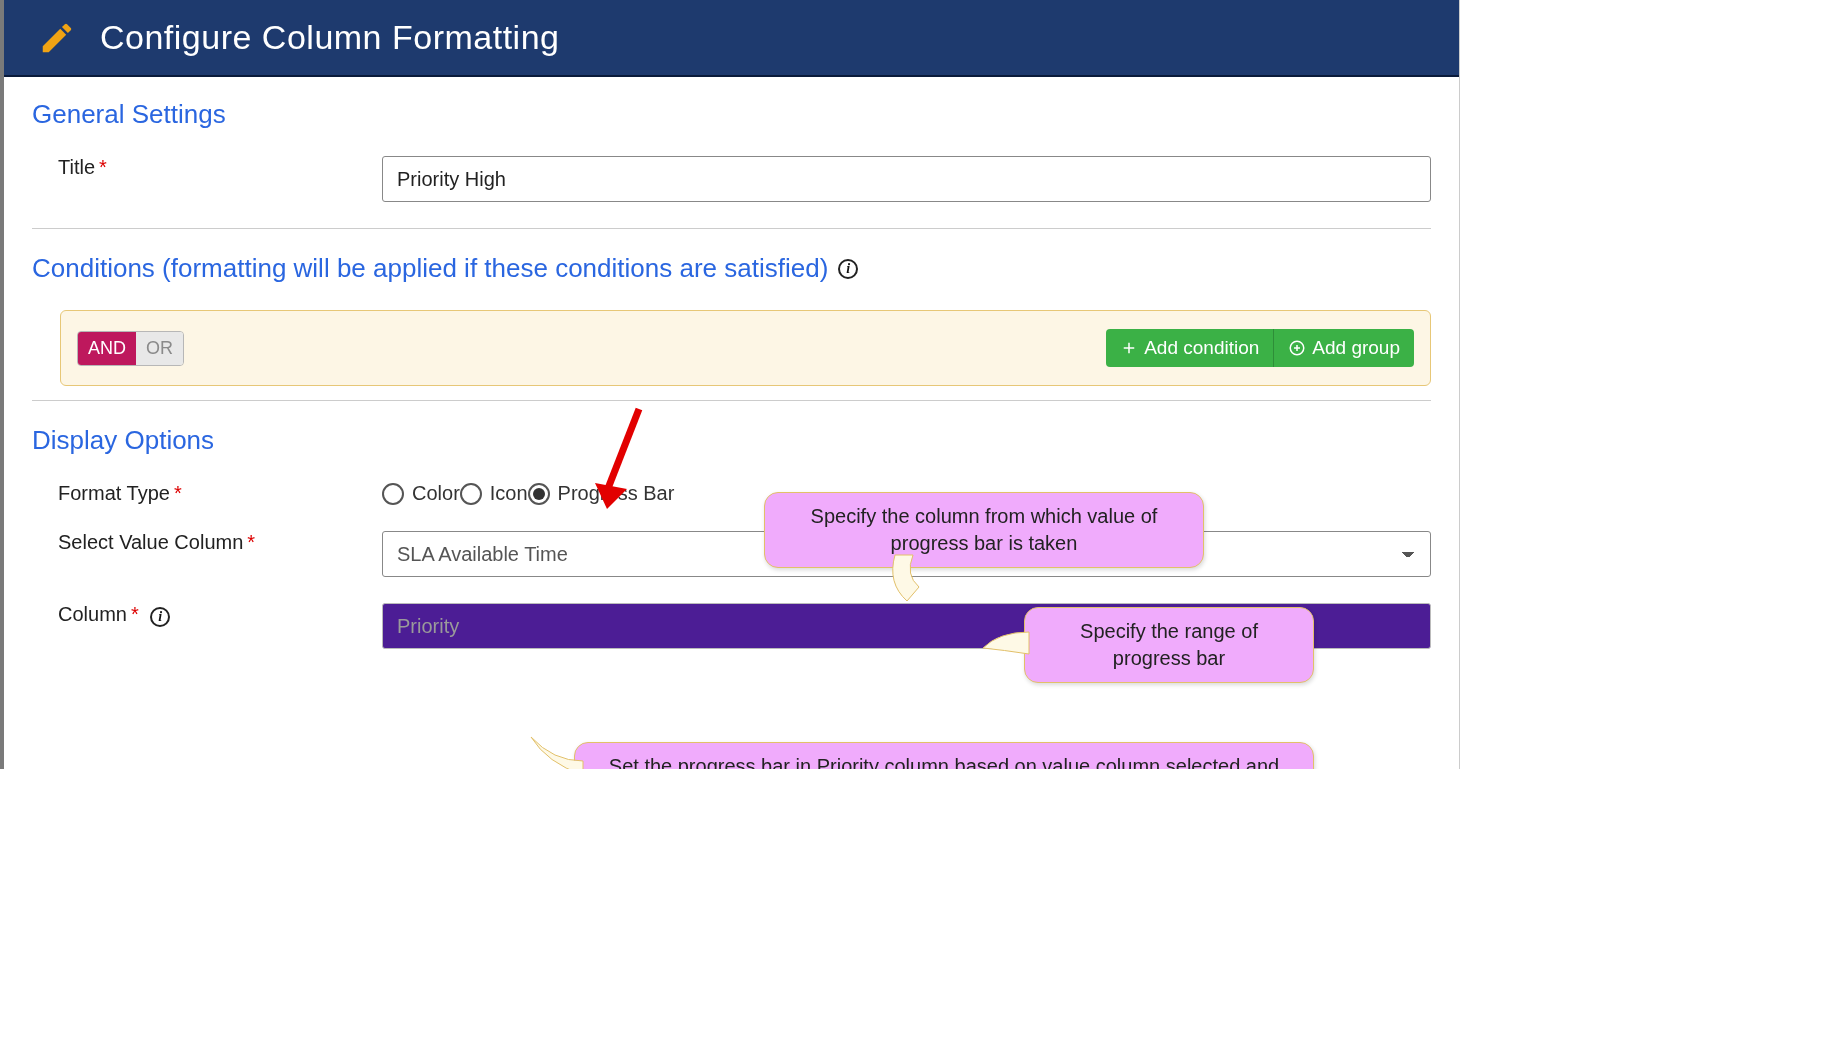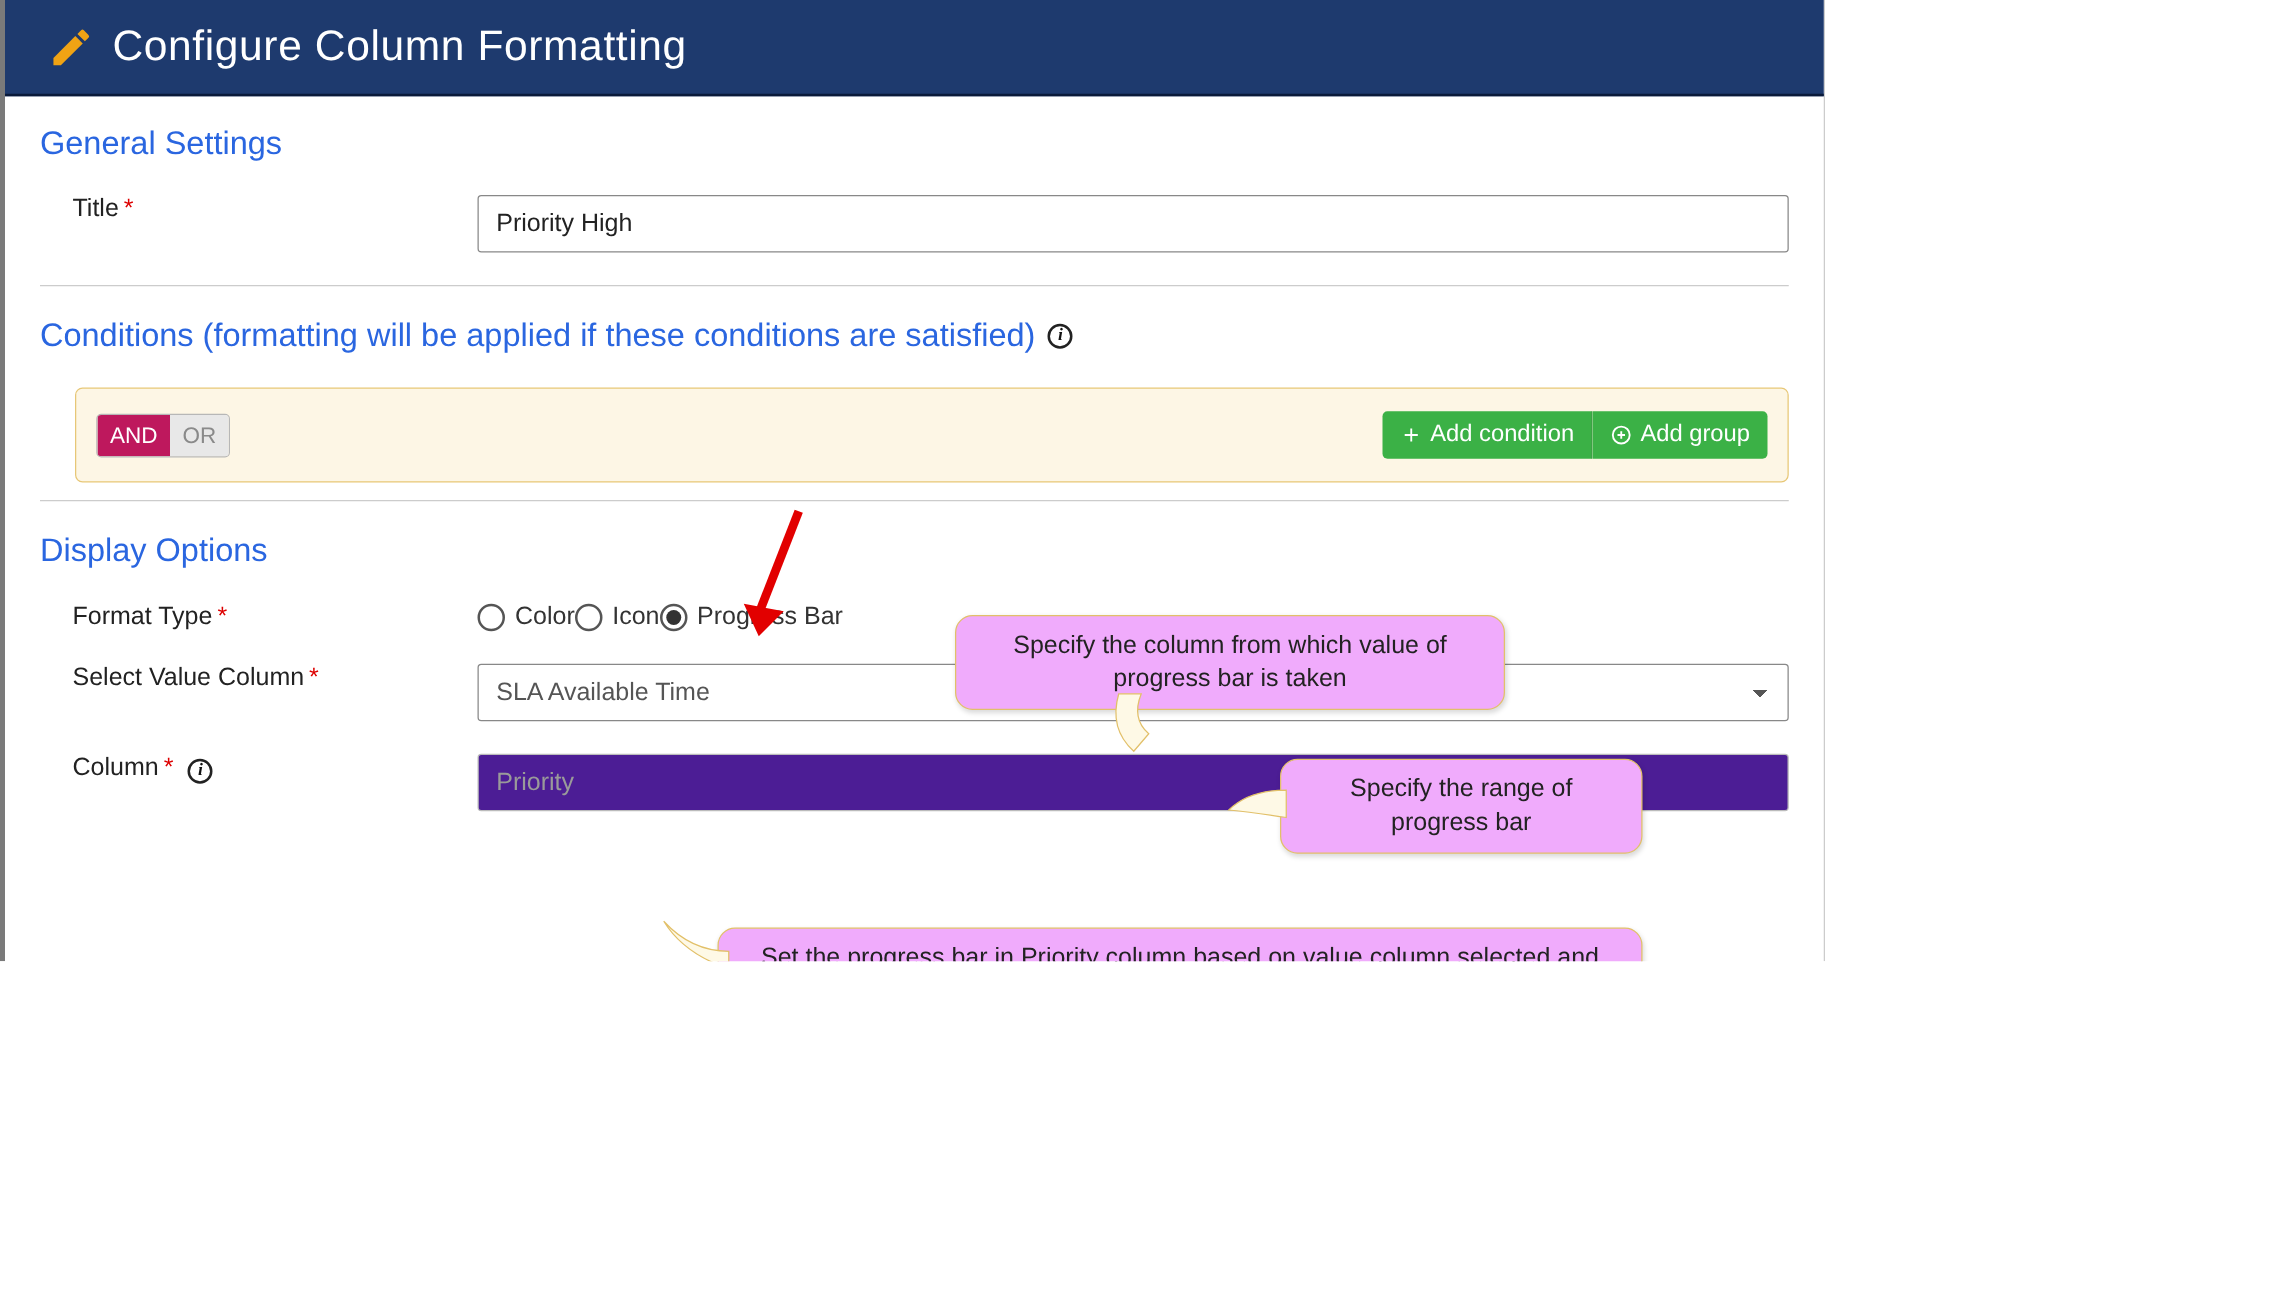--- a/index.html
+++ b/index.html
@@ -13,21 +13,21 @@
     width: 1460px;
     border-left: 4px solid #7a7a7a;
     border-right: 1px solid #ccc;
   }
   .header {
     background: #1e3a6e;
     color: #fff;
     padding: 18px 34px;
     display: flex;
     align-items: center;
-    gap: 14px;
+    gap: 24px;
     border-bottom: 2px solid #0a1a3a;
   }
   .header svg { flex: 0 0 auto; }
   .header h1 {
     font-size: 34px;
     font-weight: 400;
     letter-spacing: 0.5px;
   }
   .content {
     padding: 22px 28px 40px 28px;

